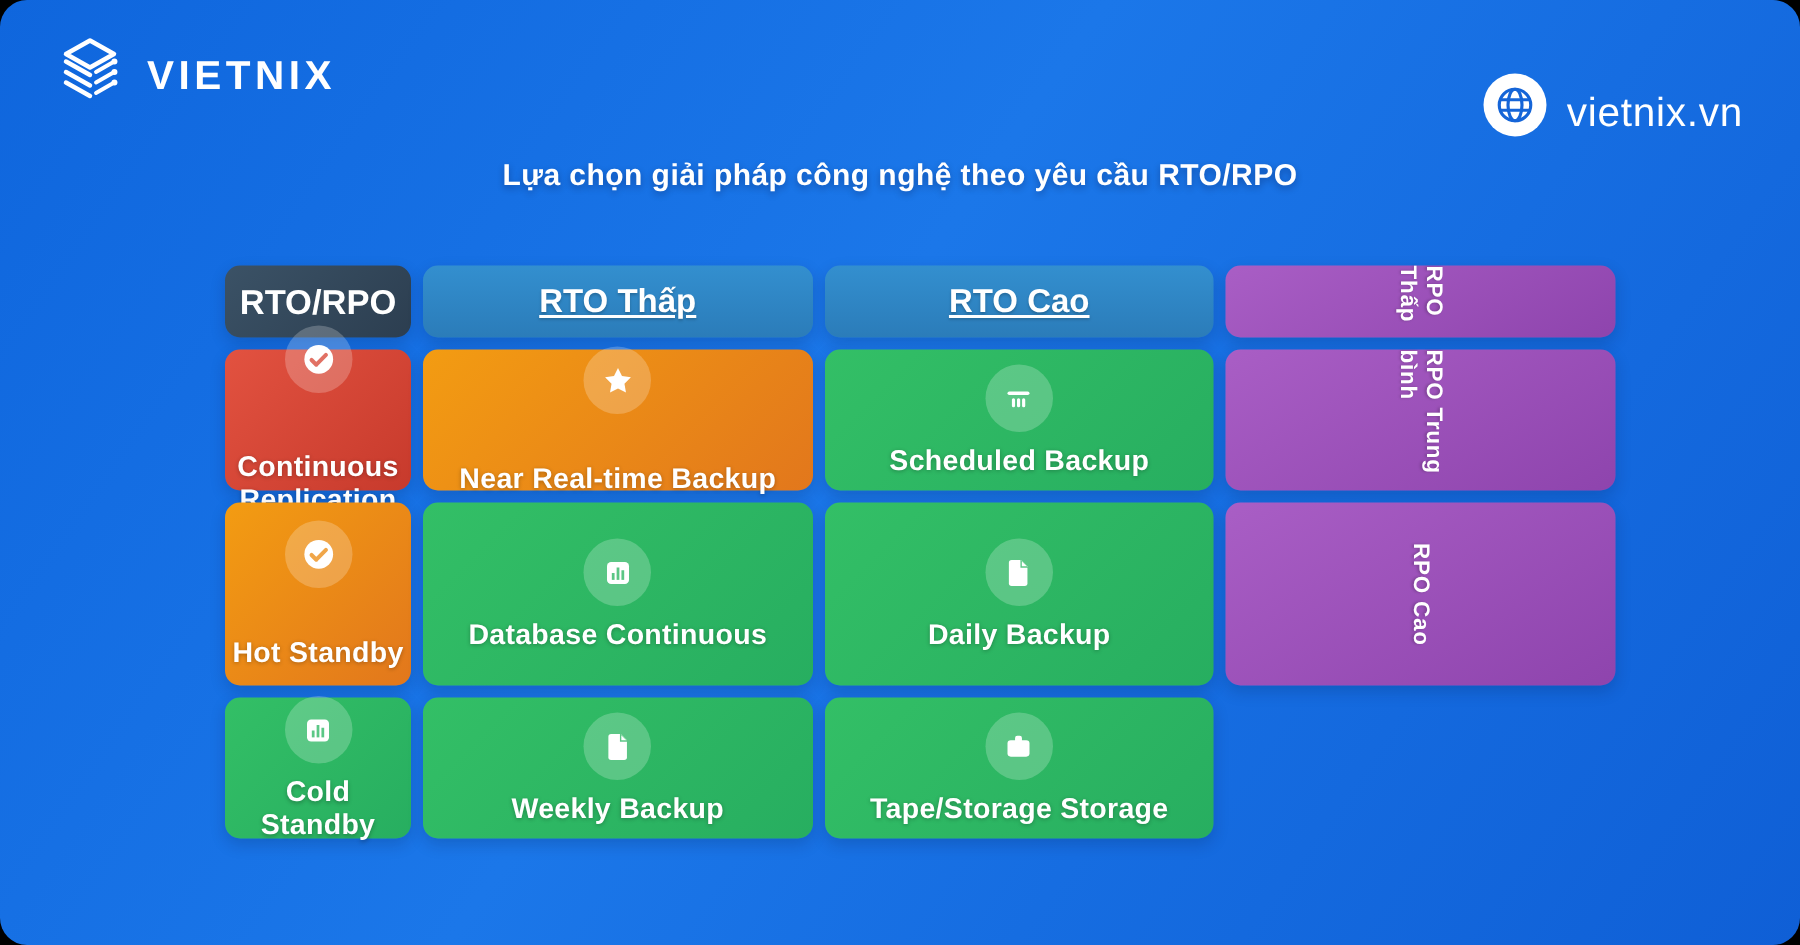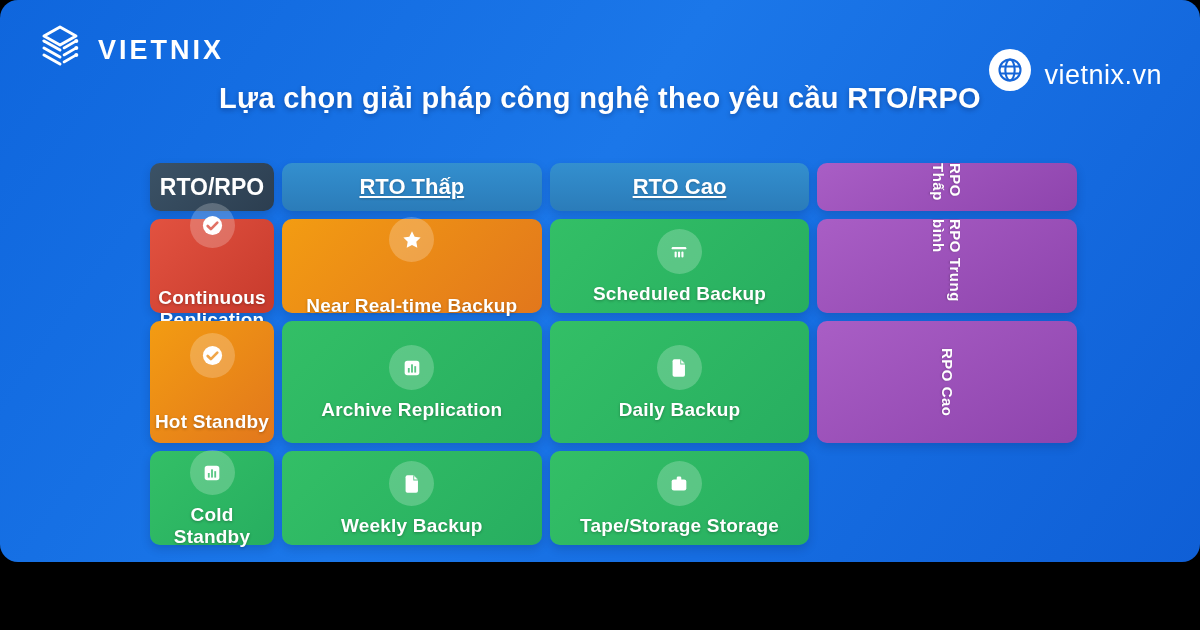--- a/index.html
+++ b/index.html
@@ -1,21 +1,21 @@
 <!DOCTYPE html>
 <html><head>
 <meta charset="utf-8">
 <style>
   * { margin: 0; padding: 0; box-sizing: border-box; }
   html, body { width: 1200px; height: 630px; background: #000; }
   body { font-family: "Liberation Sans", "DejaVu Sans", sans-serif; }
 
   .canvas {
     position: relative;
-    width: 1200px; height: 562px;
+    width: 1200px; height: 630px;
     border-radius: 18px;
     overflow: hidden;
     background: linear-gradient(125deg, #0f66dd 0%, #1b77e9 45%, #0f5fd6 100%);
   }
 
   
   .topbar {
     display: flex; align-items: center; justify-content: space-between;
     padding: 22px 38px 0 34px;
     height: 78px;
@@ -27,23 +27,23 @@
   }
   .site { display: flex; align-items: flex-end; gap: 13px; margin-top: 39px; }
   .globe-wrap {
     width: 42px; height: 42px; border-radius: 50%;
     background: #fff; display: flex; align-items: center; justify-content: center;
   }
   .site-text { color: #fff; font-size: 27px; font-weight: 400; letter-spacing: .5px; }
 
   
   .title {
-    margin-top: 4px;
+    margin-top: 28px;
     text-align: center;
-    color: #fff; font-size: 29px; font-weight: 700;
+    color: #fff; font-size: 20px; font-weight: 700;
     text-shadow: 0 2px 5px rgba(0,0,40,.30);
     letter-spacing: .3px;
   }
 
   
   .matrix {
     width: 954px;
     margin: 48px auto 0;
     display: grid;
     grid-template-columns: 124px 1fr 1fr 1fr;
@@ -203,21 +203,21 @@
               <mask id="bc1">
             <rect x="4" y="4" width="16" height="16" rx="3" fill="#fff"></rect>
             <rect x="7.5" y="12" width="2" height="5" fill="#000"></rect>
             <rect x="11" y="8" width="2" height="9" fill="#000"></rect>
             <rect x="14.5" y="10" width="2" height="7" fill="#000"></rect>
           </mask>
             </defs>
           <rect width="24" height="24" fill="#fff" mask="url(#bc1)"></rect>
         </svg>
       </span>
-      <span class="cell-label">Archive Replication</span>
+      <span class="cell-label">Database Continuous</span>
     </div>
 
     <div class="cell green">
       <span class="icon-circle">
         <svg width="22" height="22" viewBox="0 0 24 24">
           <defs>
               <mask id="dc1">
             <path d="M7 2.5h7l4.5 4.5v12.5a2 2 0 0 1-2 2H7a2 2 0 0 1-2-2v-15a2 2 0 0 1 2-2z" fill="#fff"></path>
             <path d="M13.4 2v6.1h6.1L13.4 2z" fill="#000"></path>
           </mask>

